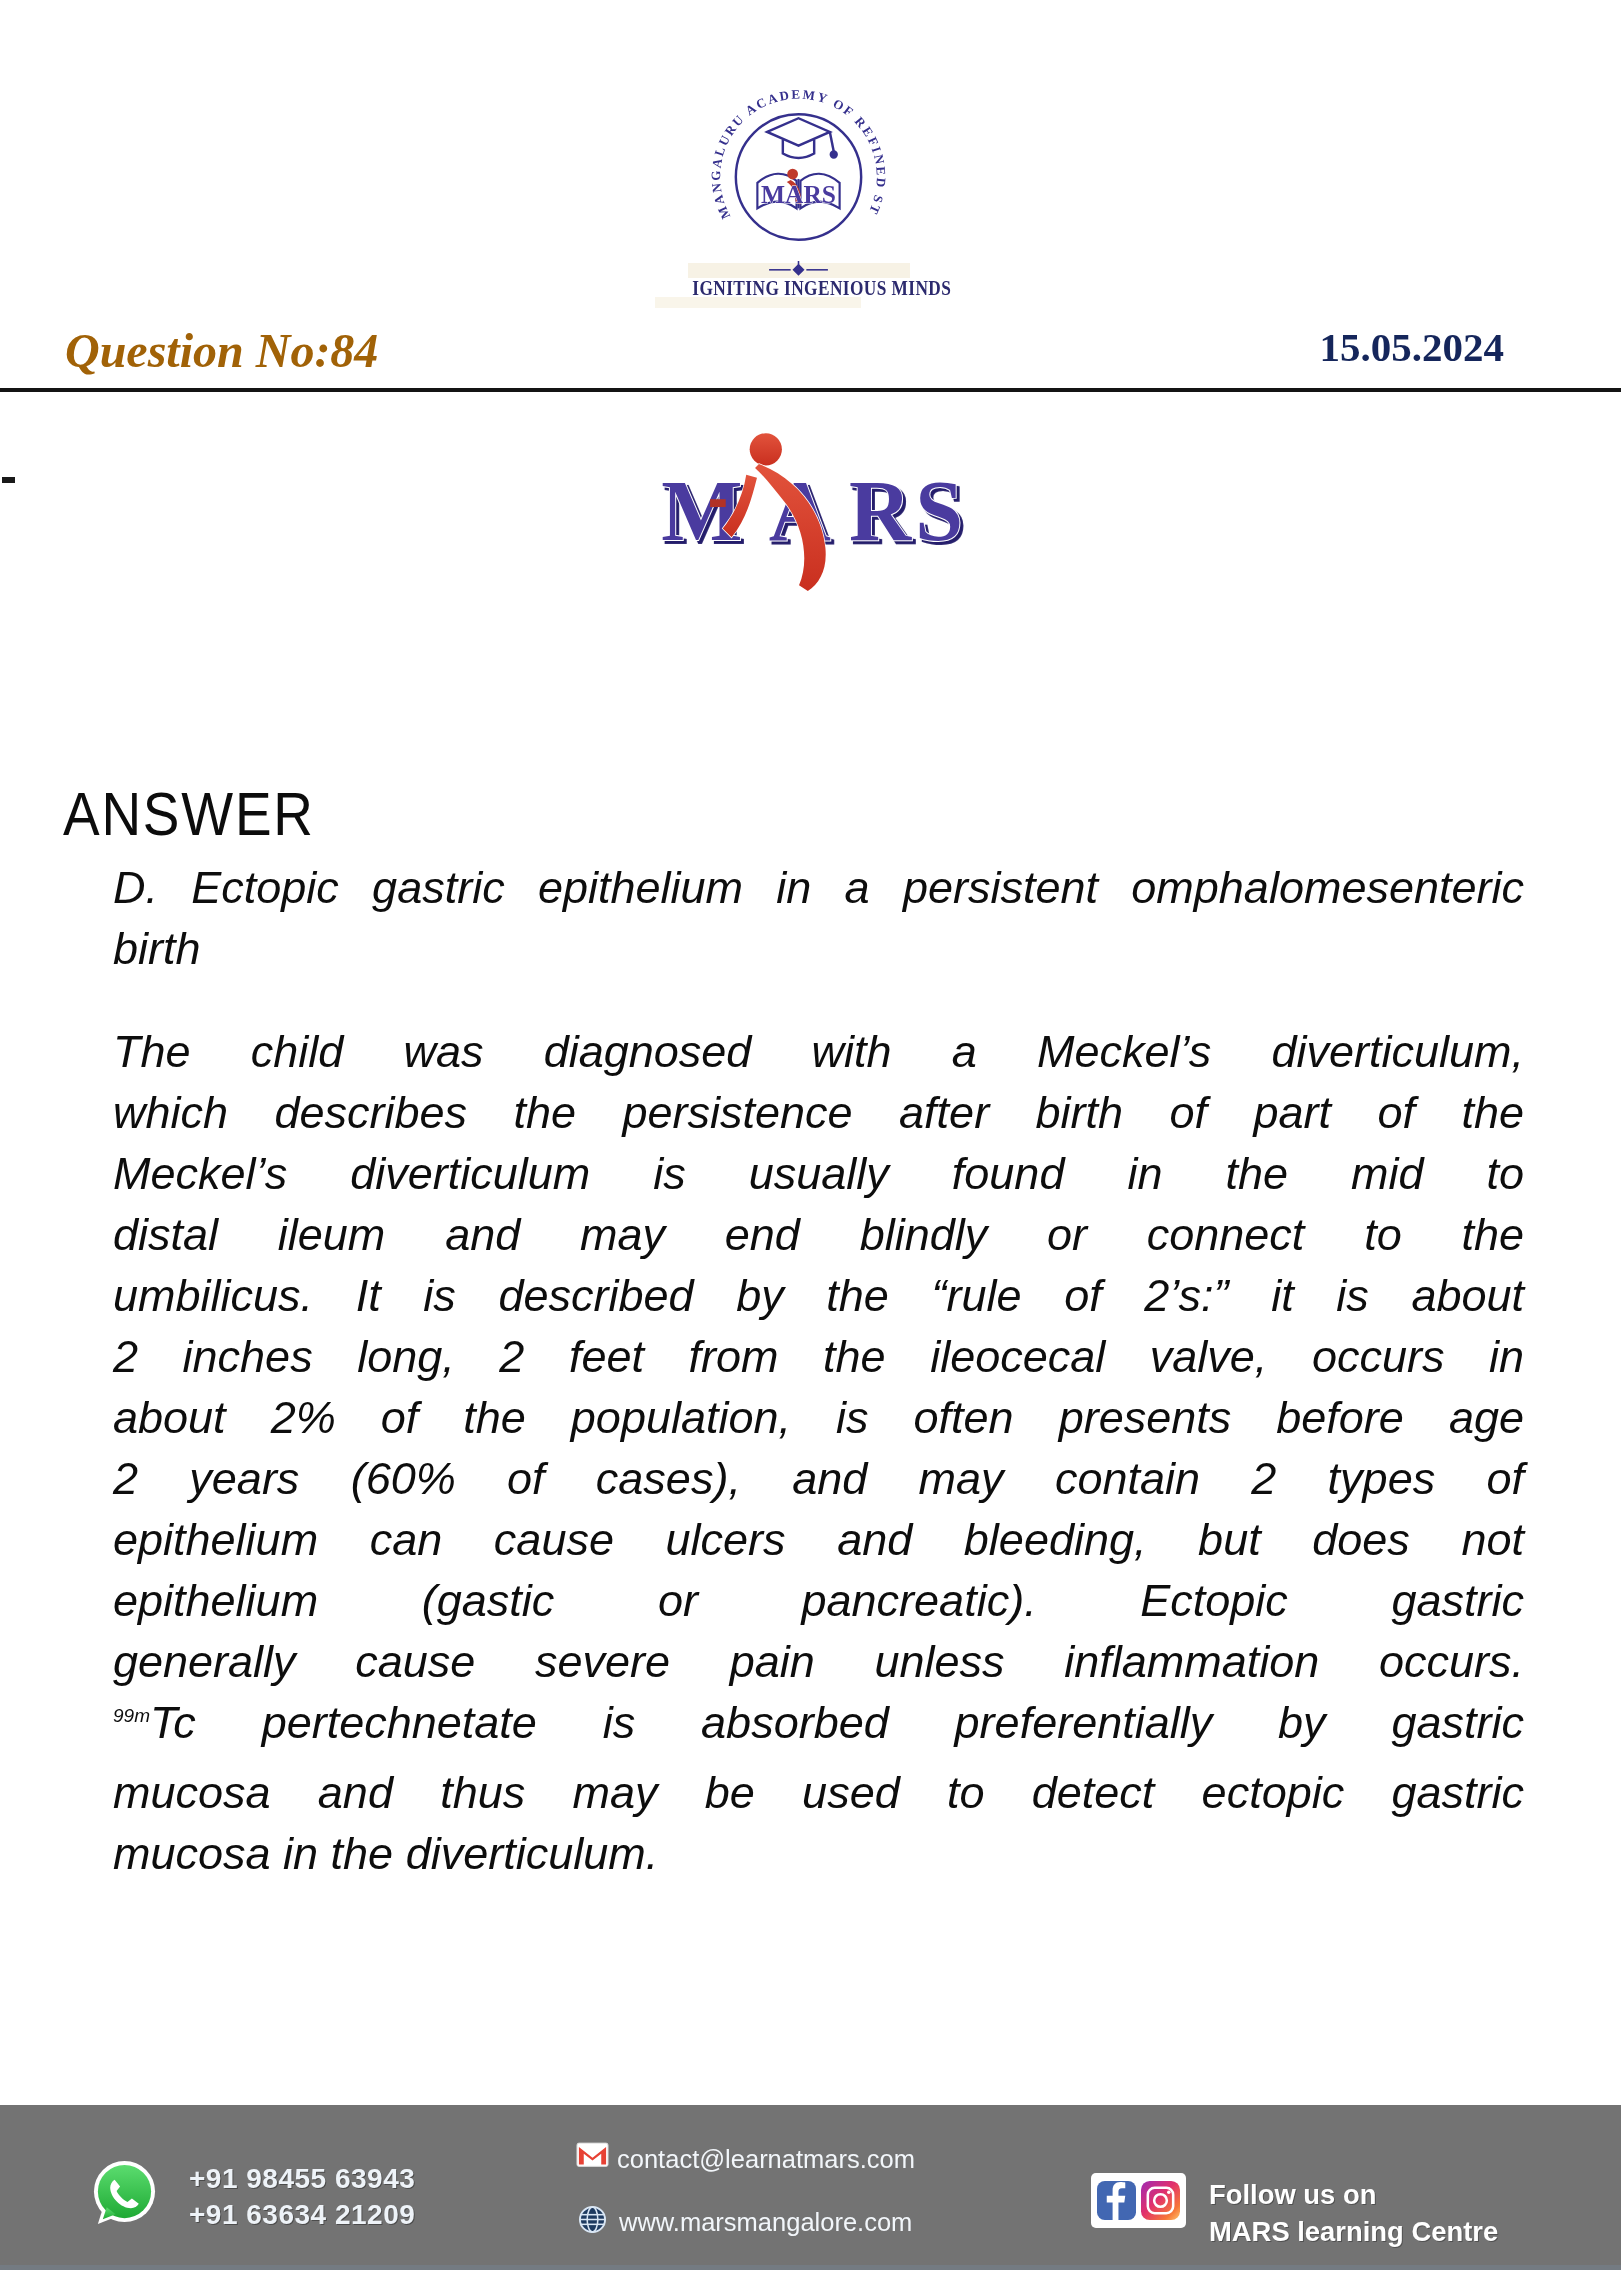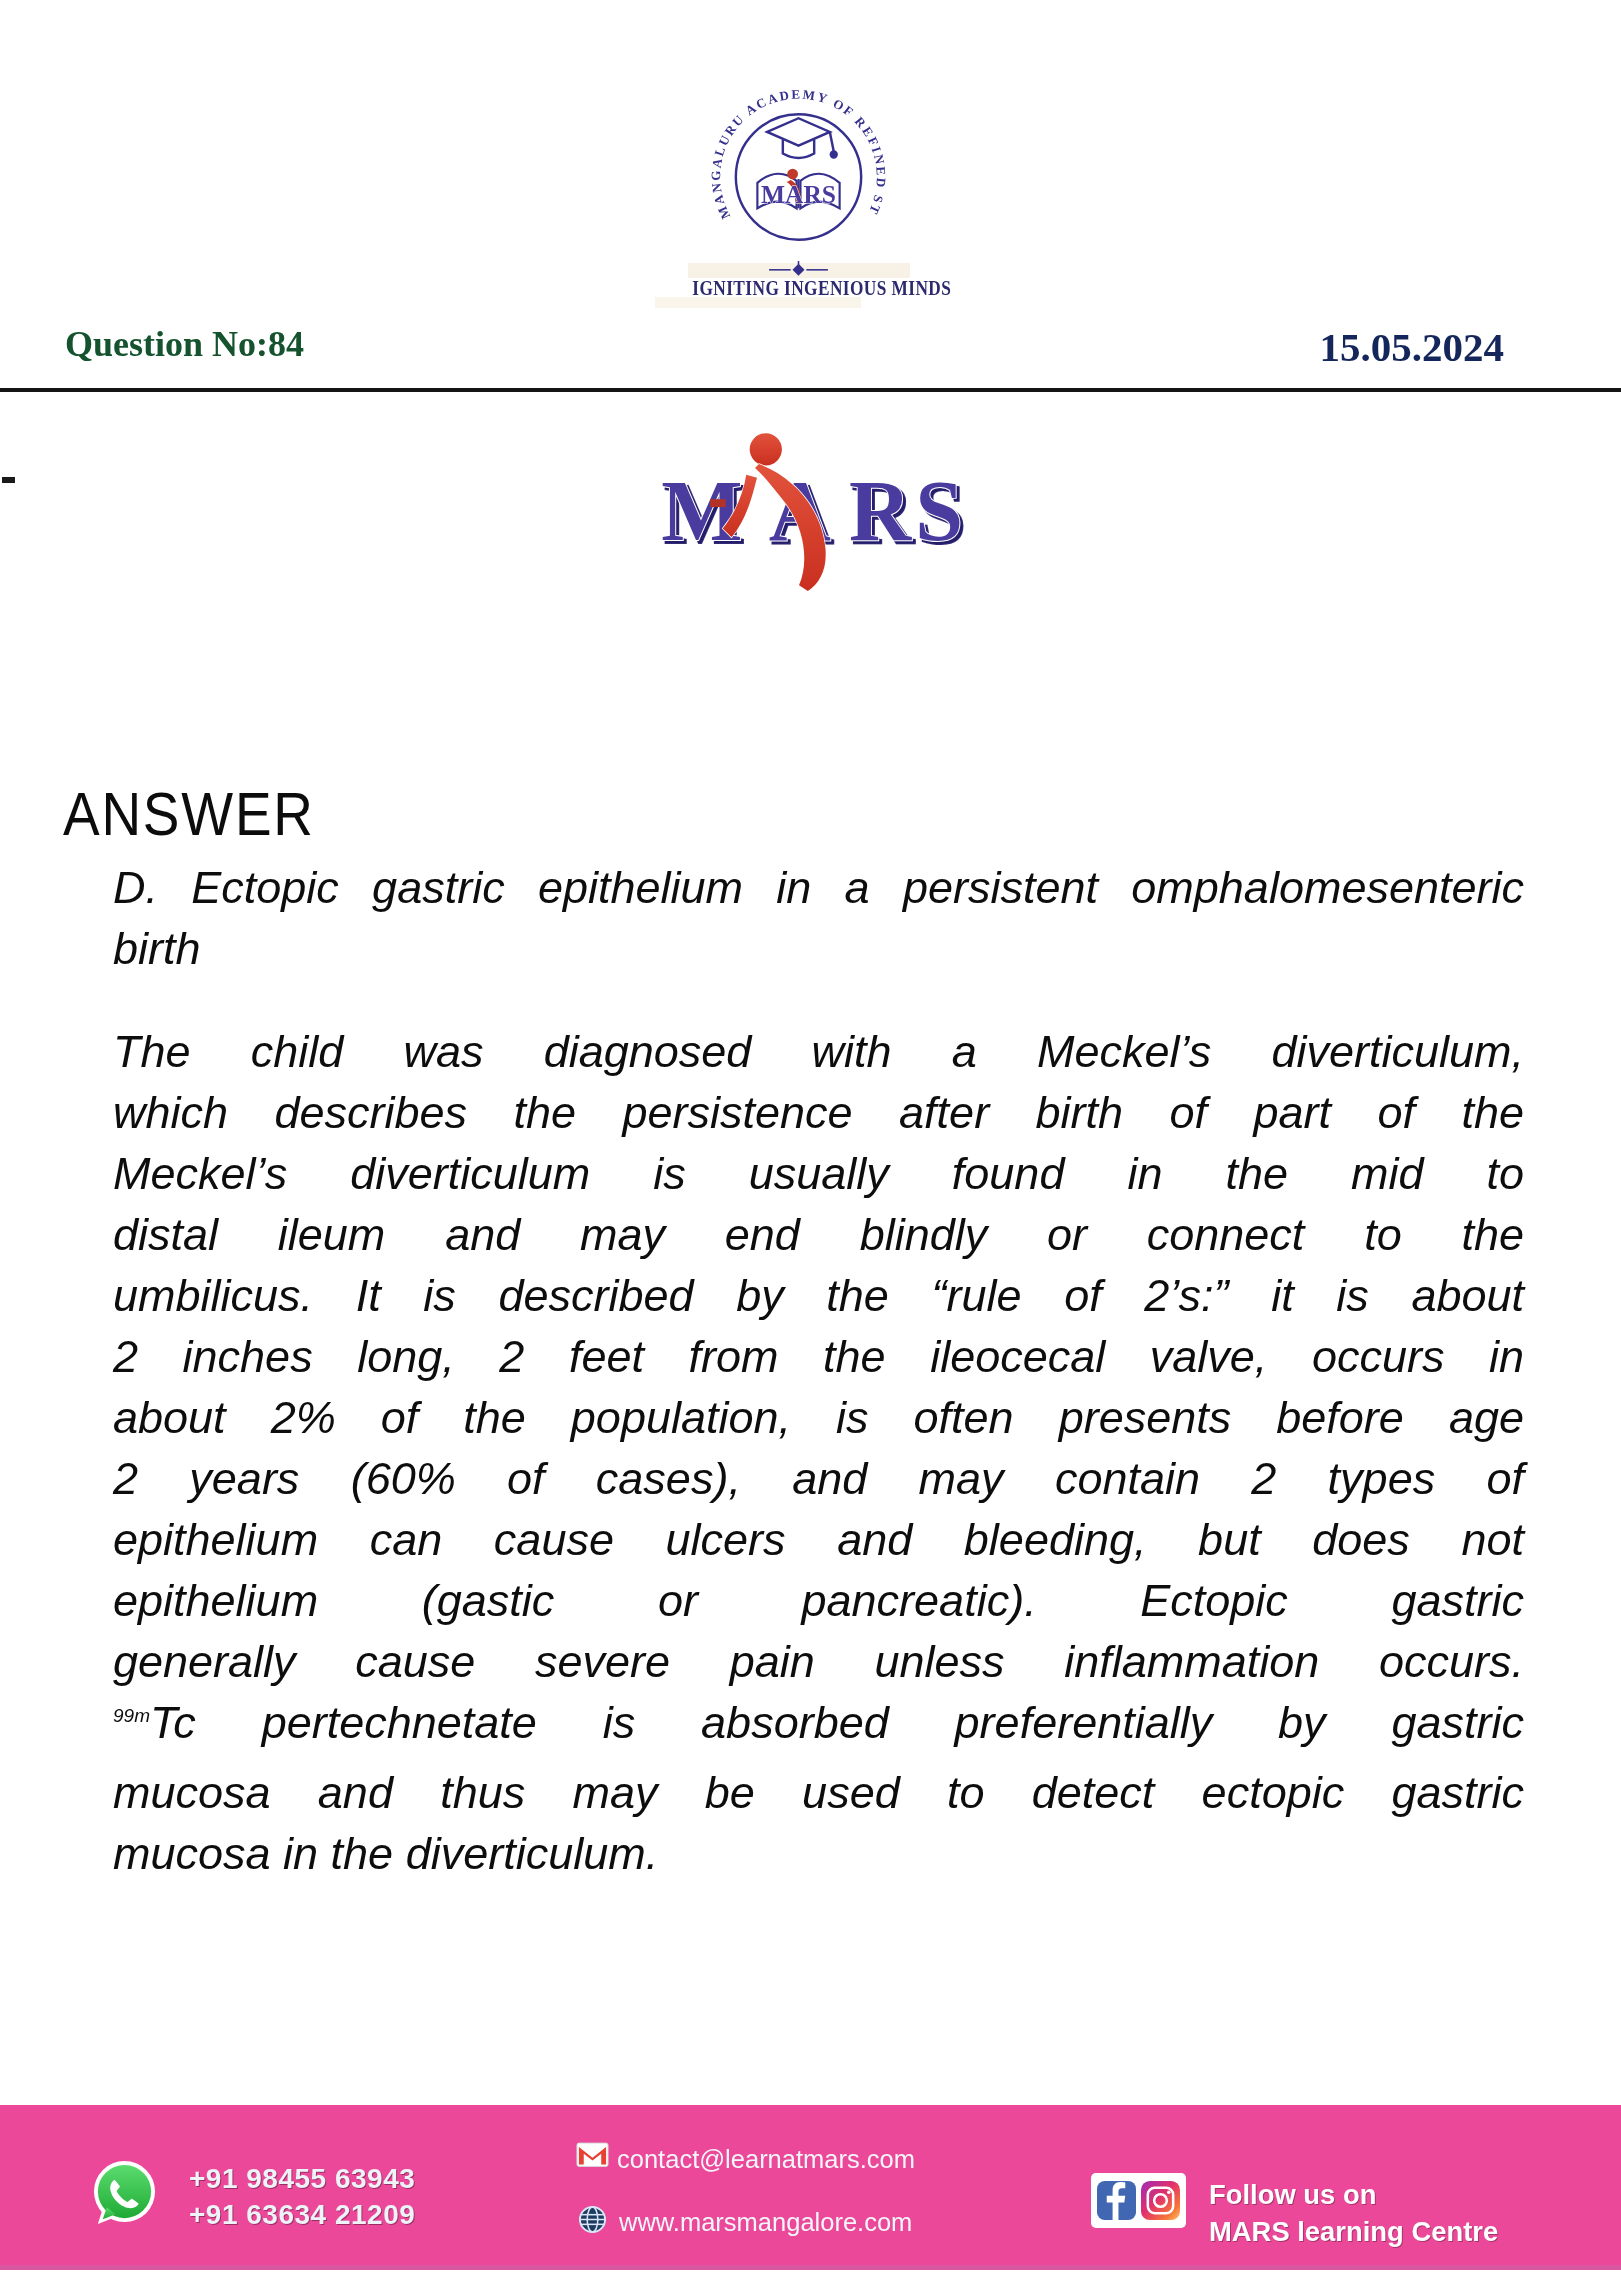--- a/index.html
+++ b/index.html
@@ -15,21 +15,21 @@
   .ornament{position:absolute;left:769px;top:261px;width:59px;height:15.7px;}
   .tagline{
     position:absolute;left:673px;top:277px;width:241px;text-align:center;
     font-family:"Liberation Serif",serif;font-weight:bold;font-size:20.6px;
     color:#2c2a6e;white-space:nowrap;transform:scaleX(.84);transform-origin:center;
     letter-spacing:0.5px;
   }
   
   .qno{
     position:absolute;left:65px;top:323px;
-    font-family:"Liberation Serif",serif;font-weight:bold;font-size:36px;color:#14532d;
+    font-family:"Liberation Serif",serif;font-weight:bold;font-size:48px;color:#a16207;font-style:italic;
   }
   .hdate{
     position:absolute;right:117px;top:323px;
     font-family:"Liberation Serif",serif;font-weight:bold;font-size:41px;color:#15265b;text-align:center;
   }
   .rule{position:absolute;left:0;top:388px;width:1621px;height:3.9px;background:#141414;}
   .stray-dash{position:absolute;left:2px;top:477px;width:12.7px;height:5.9px;background:#1a1a1a;}
   
   .marslogo{position:absolute;left:653px;top:421px;width:338px;height:174px;}
   
@@ -41,21 +41,21 @@
   .para-block{position:absolute;left:113px;top:1021px;width:1411px;}
   .jline{
     width:1411px;font-size:45px;line-height:61px;color:#0d0d0d;
     text-align:justify;text-align-last:justify;white-space:nowrap;font-style:italic;
   }
   .option-block .jline{line-height:61px;}
   .jline.left{text-align-last:left;}
   .sup{font-size:19px;position:relative;top:-15.7px;}
   
   .footer{
-    position:absolute;left:0;top:2105px;width:1621px;height:165px;background:#ec4899;
+    position:absolute;left:0;top:2105px;width:1621px;height:165px;background:#737373;
     box-shadow:inset 0 -4.9px 0 rgba(120,160,200,.18);
   }
   .footer .wa{position:absolute;left:90px;top:54px;width:69px;height:69px;}
   .phones{
     position:absolute;left:189px;top:56px;color:#eef3f8;font-weight:bold;
     font-size:28px;line-height:36px;letter-spacing:0.5px;
     text-shadow:1px 1px 0 rgba(0,0,0,.35);white-space:nowrap;
   }
   .mailrow{position:absolute;left:576px;top:37px;height:33px;}
   .webrow{position:absolute;left:578px;top:100px;height:33px;}

